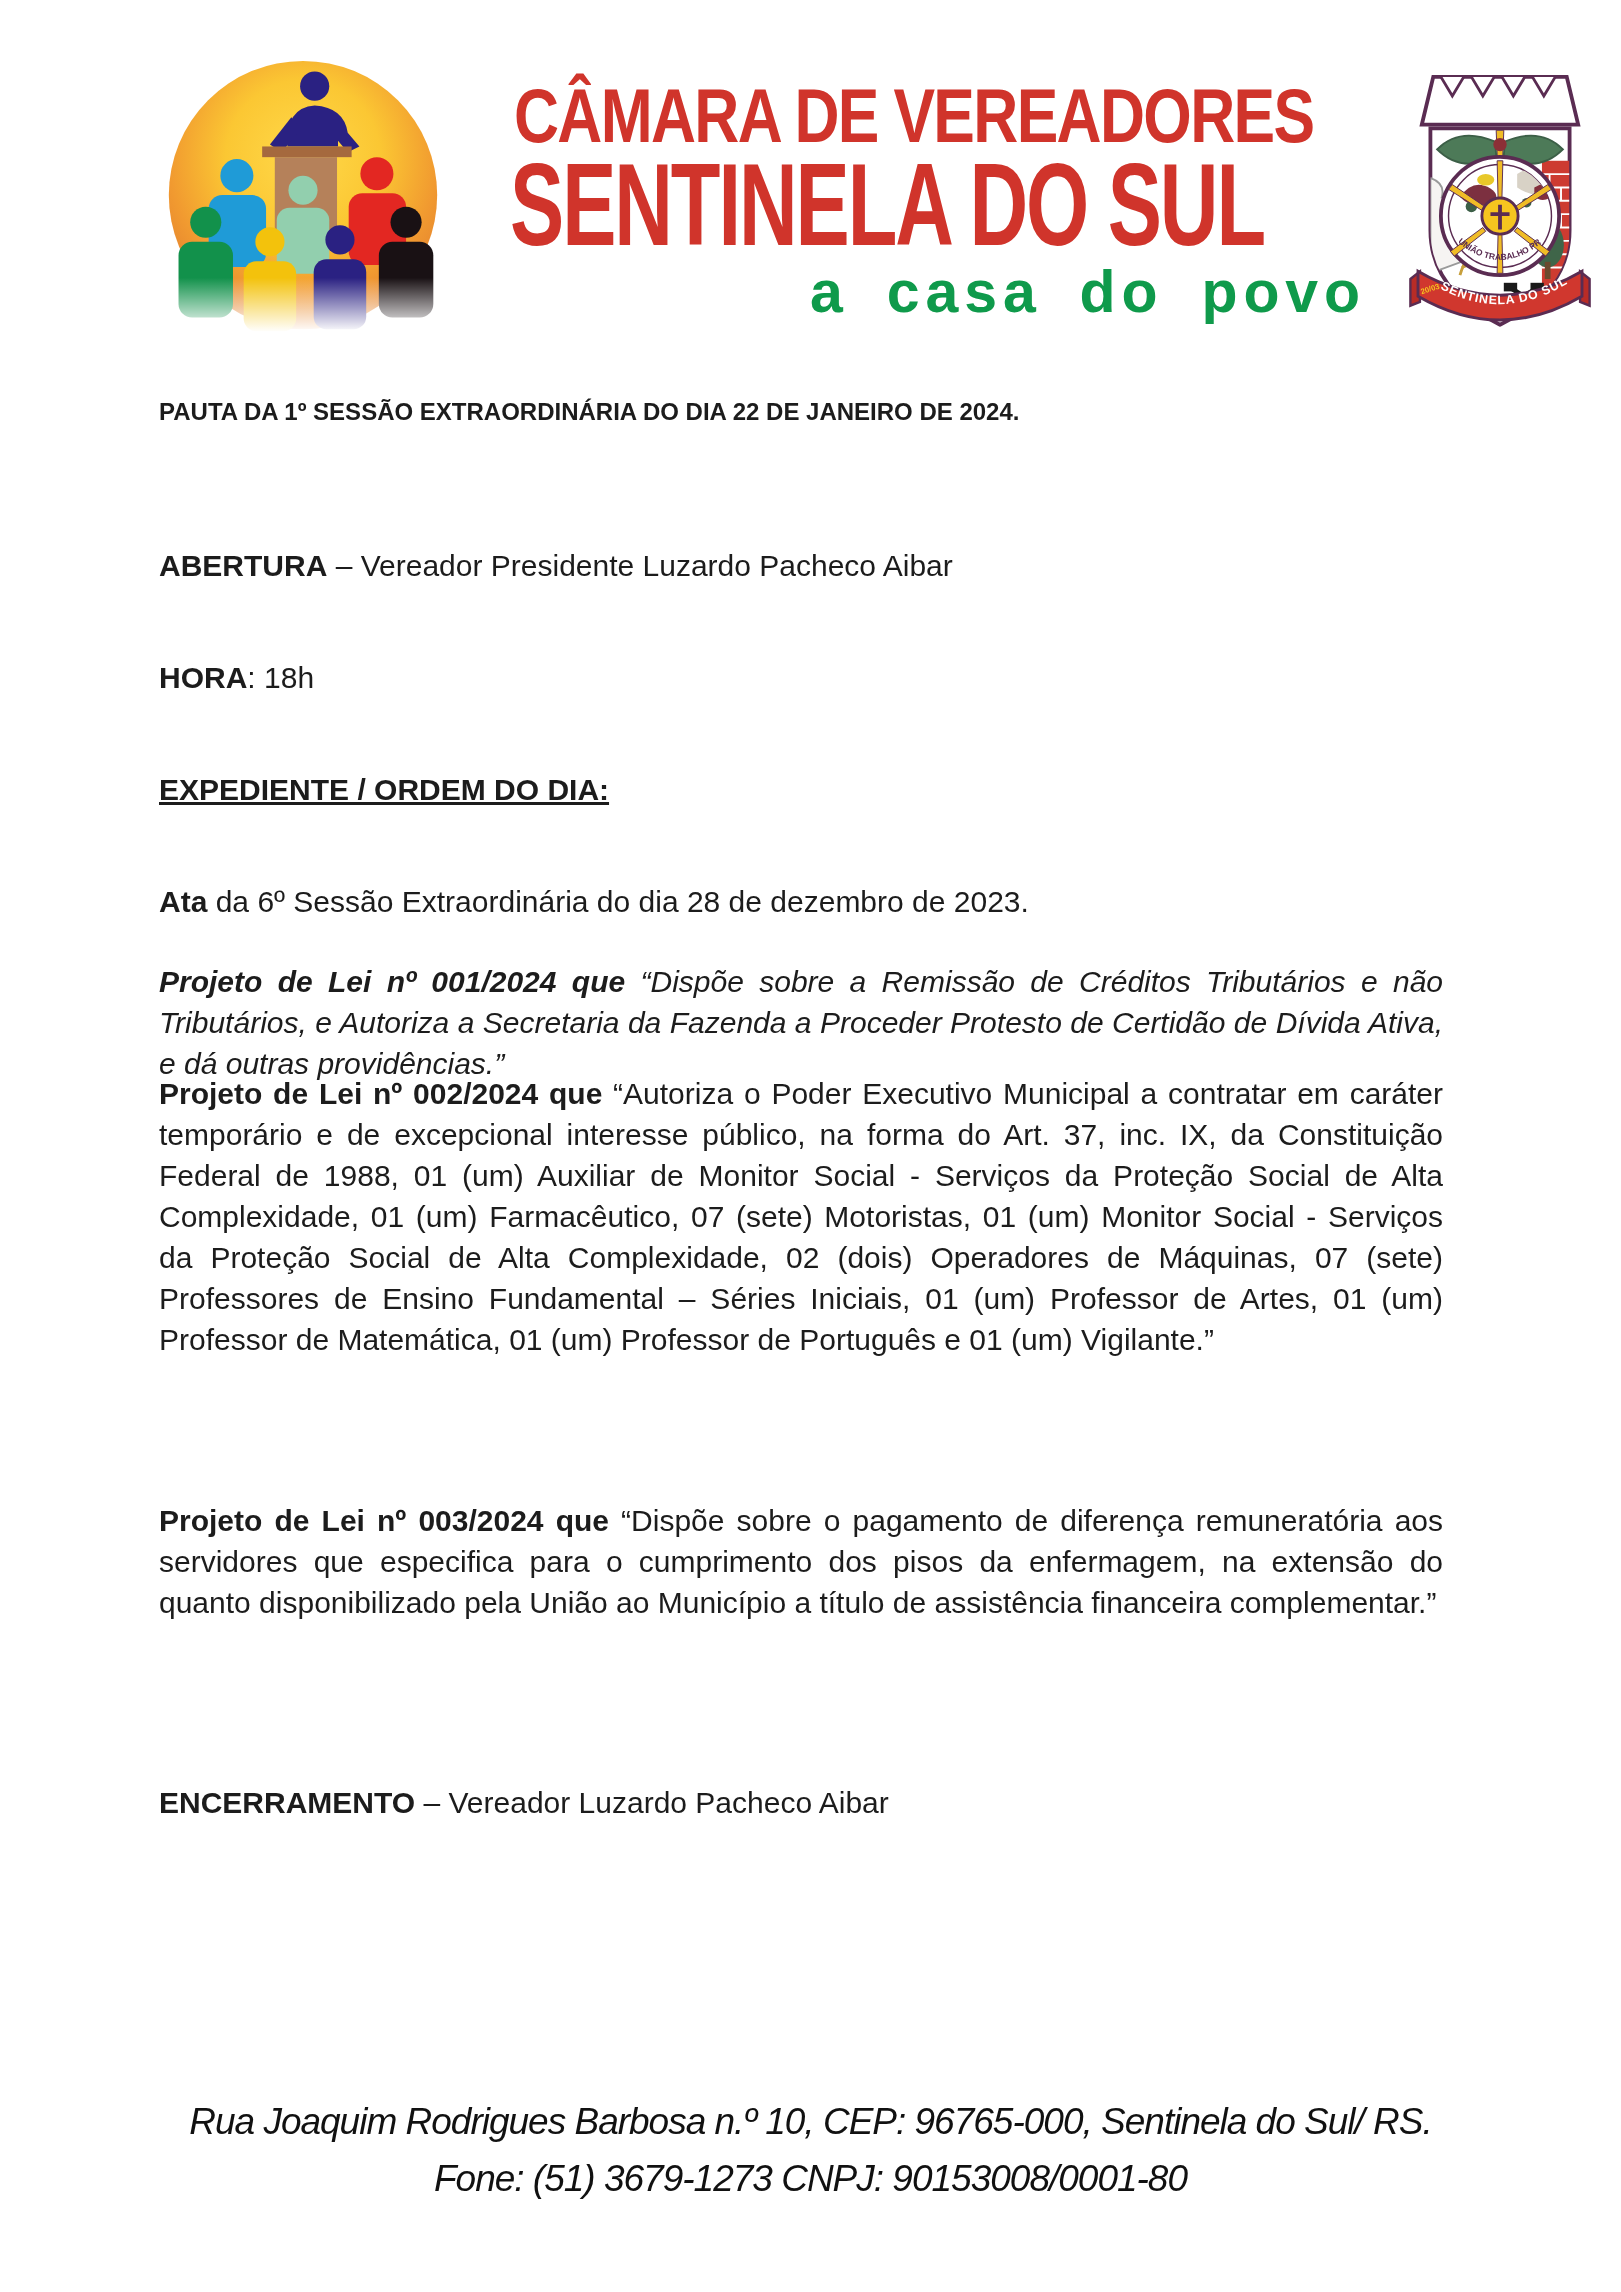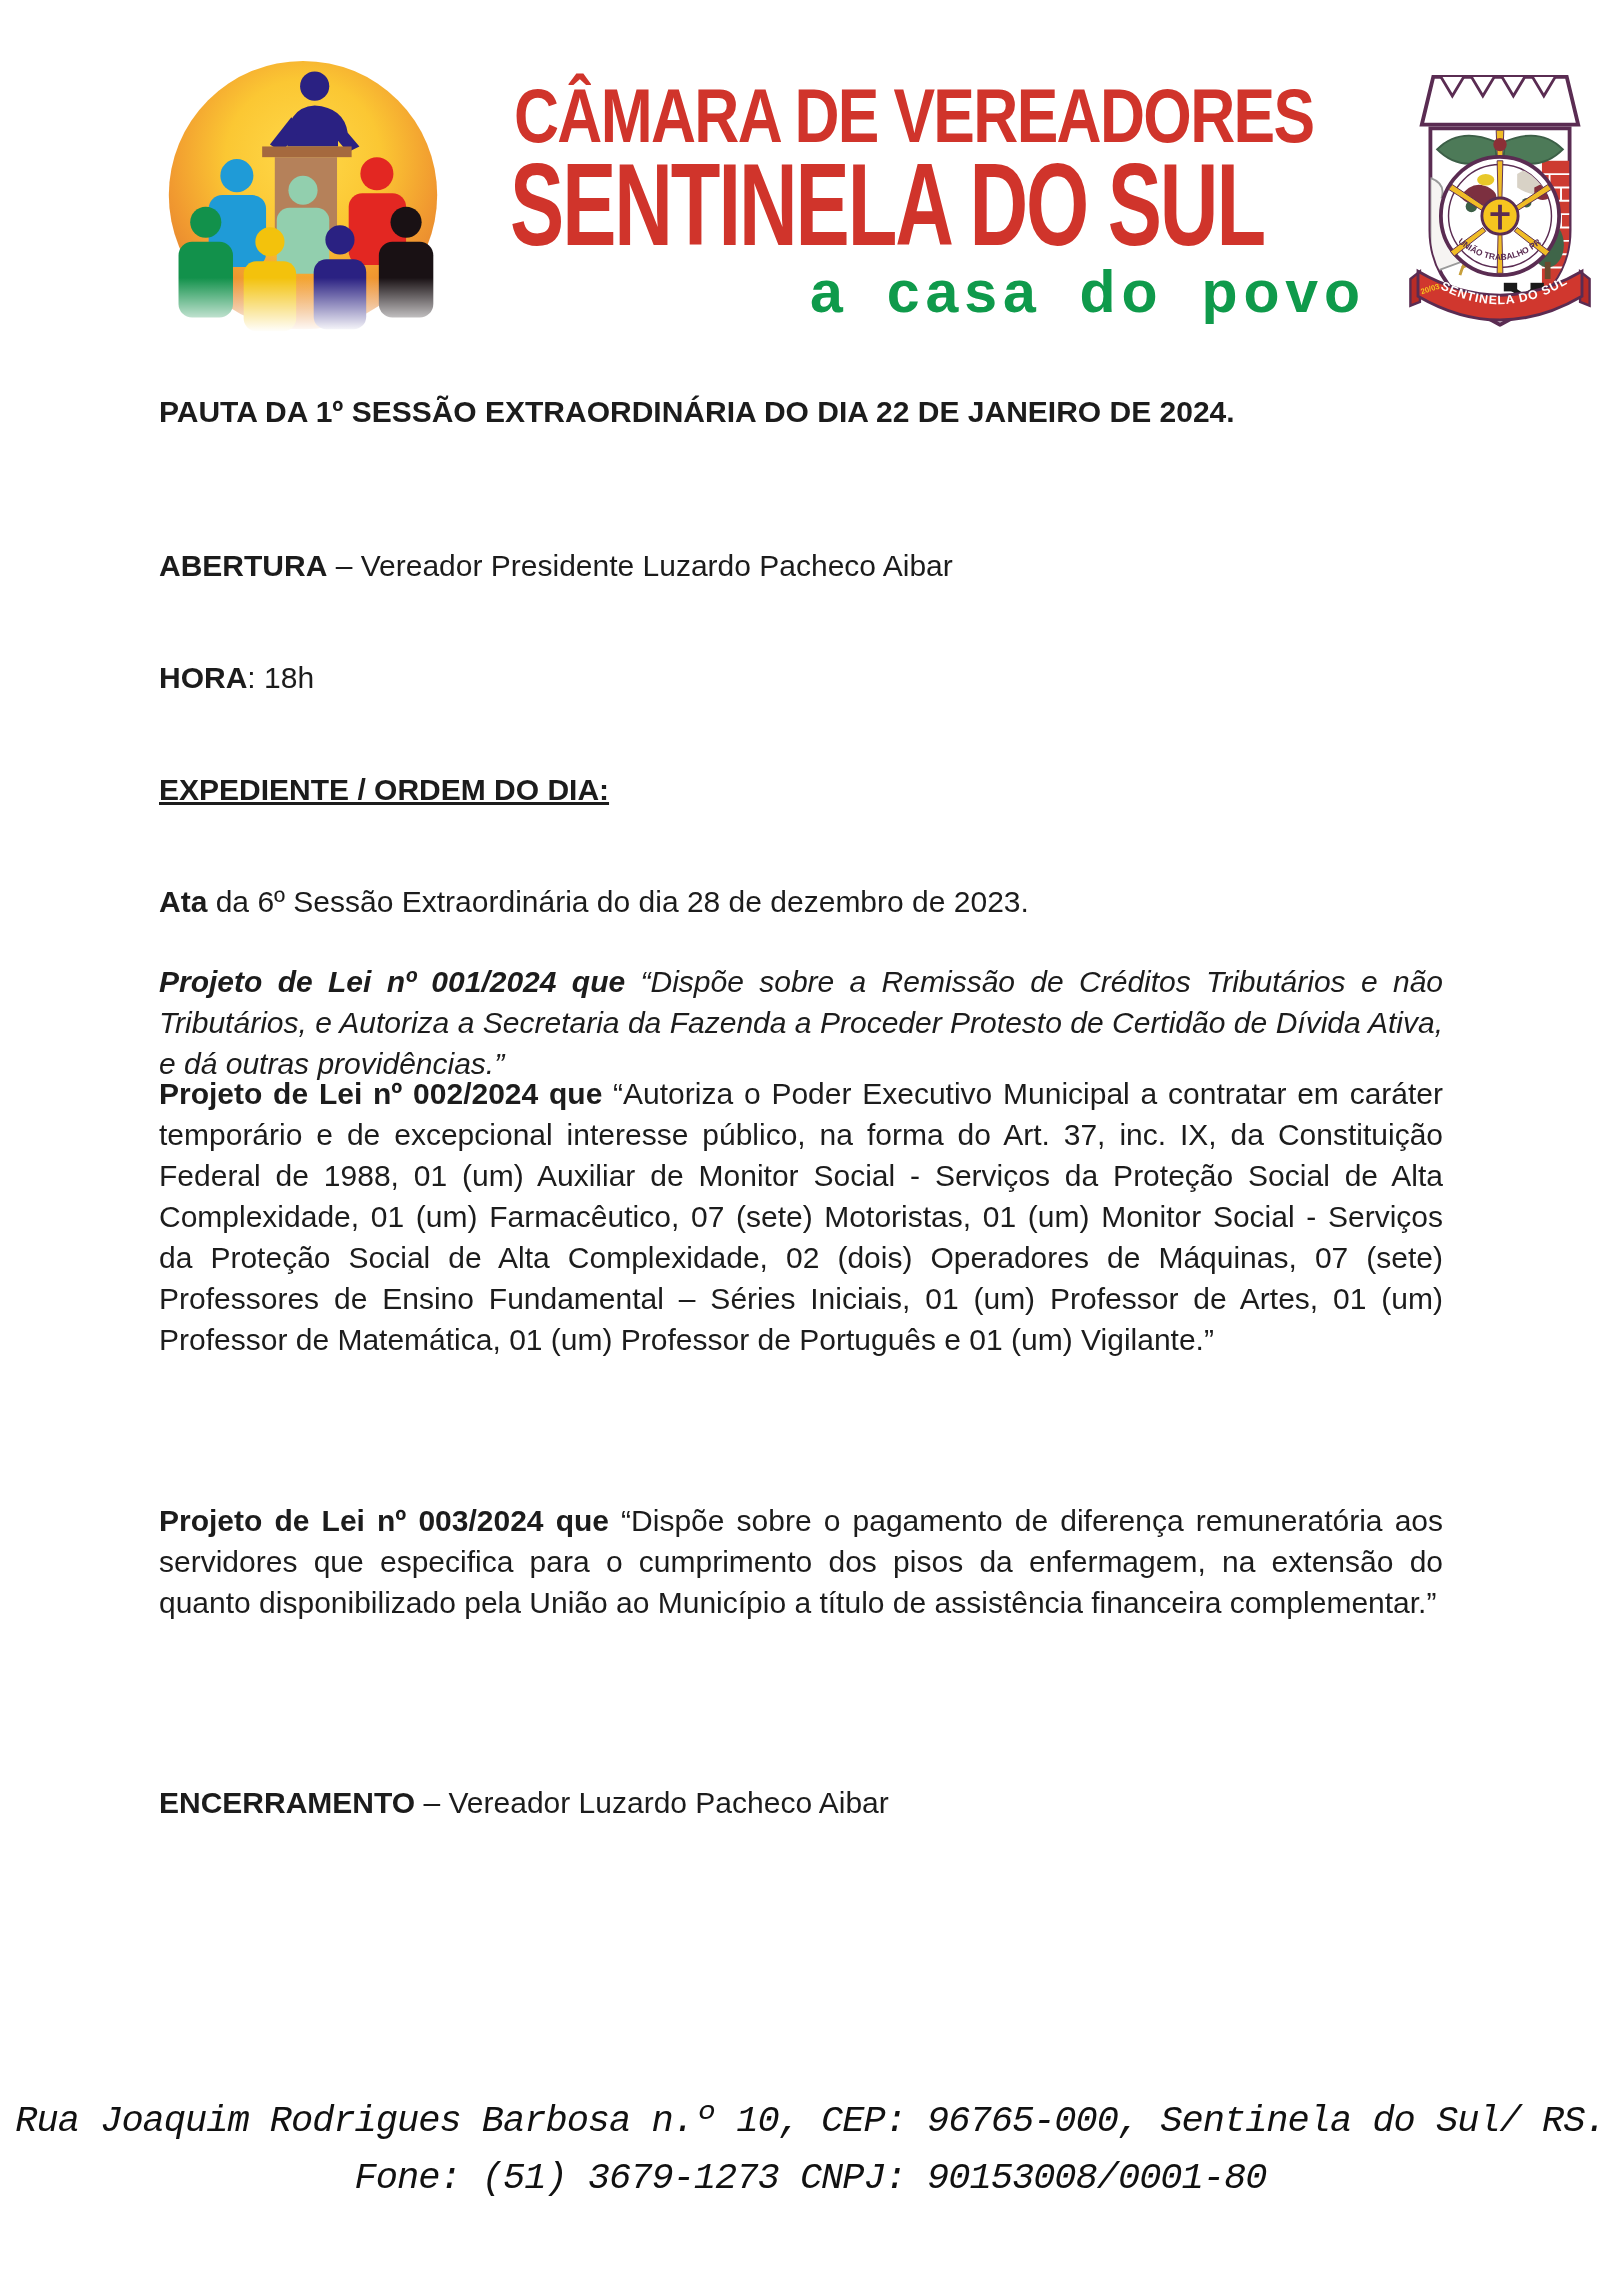--- a/index.html
+++ b/index.html
@@ -34,36 +34,36 @@
     white-space:nowrap;line-height:1;
   }
   .crest{position:absolute;left:1404px;top:54px;width:192px;height:286px;}
 
   
   .tblock{
     position:absolute;left:159px;width:1284px;
     font-size:30px;line-height:41px;color:#1c1c1c;
   }
   .tblock strong{font-weight:700;}
-  .doc-title{top:391px;font-weight:700;margin:0;font-size:30px;}
+  .doc-title{top:391px;font-weight:700;margin:0;font-size:24px;}
   .abertura{top:545px;}
   .hora{top:657px;}
   .expediente{top:769px;font-weight:700;text-decoration:underline;}
   .ata{top:881px;}
   .p001{top:961px;text-align:justify;font-style:italic;}
   .p002{top:1073px;text-align:justify;}
   .p003{top:1500px;text-align:justify;}
   .encerramento{top:1782px;}
   .tblock p,.tblock{margin:0;}
 
   
   .footer{
     position:absolute;left:0;top:2093px;width:1621px;
     text-align:center;
-    font-family:Liberation Mono, monospace;font-style:italic;
+    font-family:Liberation Sans, sans-serif;font-style:italic;
     font-size:37px;line-height:57px;color:#111;
     letter-spacing:-1px;
   }
 </style>
 </head>
 <body>
 
 <div class="page">
 
   <header>

